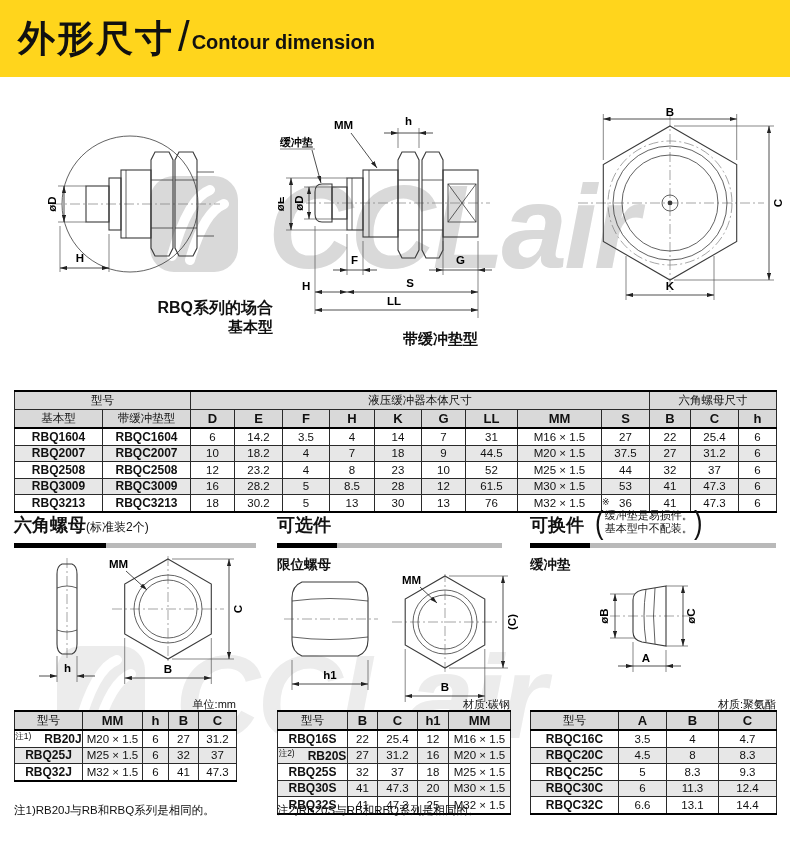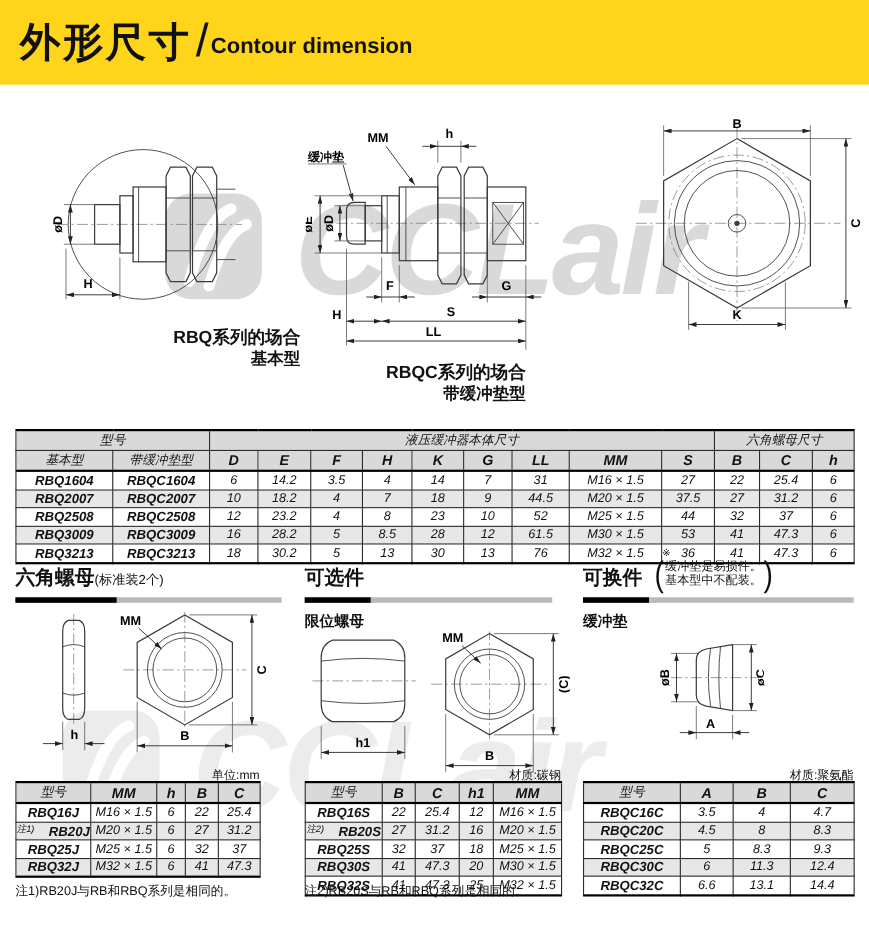--- a/index.html
+++ b/index.html
@@ -39,21 +39,21 @@
   .sec-title .sec-note{font-weight:normal;font-size:12px;}
   .rule{position:absolute;height:5px;background:#b9b9b9;z-index:1;}
   .rule::before{content:"";position:absolute;left:0;top:0;height:100%;background:#000;width:var(--bw,60px);}
   .part-label{font-weight:bold;font-size:13.5px;}
   .rep-note{position:absolute;z-index:1;display:flex;align-items:center;}
   .rep-note .paren{font-size:32px;font-weight:300;line-height:34px;transform:scaleX(.8);}
   .rep-note .nlines{font-size:11px;line-height:13px;}
   .rep-note .mark{position:absolute;top:-8px;left:8px;font-size:9px;}
 
   
-  table.tbl{border-collapse:collapse;table-layout:fixed;border-top:2px solid #000;border-bottom:2px solid #000;font-style:italic;}
+  table.tbl{border-collapse:collapse;table-layout:fixed;border-top:2px solid #000;border-bottom:2px solid #000;}
   .tbl th,.tbl td{border:1px solid #2a2a2a;text-align:center;padding:0;white-space:nowrap;overflow:hidden;}
   .tbl thead{border-bottom:2px solid #000;}
   .tbl thead th{background:#d9d9d9;font-weight:normal;font-size:11.5px;height:17px;}
   .tbl thead th.lt{font-weight:bold;font-size:13px;}
   .tbl tbody td{font-size:11.5px;height:15.5px;background:#fff;}
   .tbl tbody tr:nth-child(even) td{background:#e7e7e7;}
   .tbl td.model{font-weight:bold;font-size:12px;}
   .tbl td .pref{font-size:8.5px;font-weight:normal;vertical-align:4px;margin-right:13px;}
   .note-right{font-size:11px;text-align:right;}
   .footnote{font-size:11.5px;}
@@ -187,21 +187,20 @@
     <line class="ext" x1="37" y1="126" x2="37" y2="214"></line>
     <text x="24" y="190">H</text>
     <line class="dim" x1="37" y1="192" x2="69" y2="192" marker-start="url(#ar)" marker-end="url(#ar)"></line>
     <line class="dim" x1="69" y1="192" x2="200" y2="192" marker-start="url(#ar)" marker-end="url(#ar)"></line>
     <text x="132" y="187" text-anchor="middle">S</text>
 
     <line class="dim" x1="37" y1="210" x2="200" y2="210" marker-start="url(#ar)" marker-end="url(#ar)"></line>
     <text x="116" y="205" text-anchor="middle">LL</text>
   </svg>
   <div class="abs cap" style="left:293px;top:330px;width:185px">
-    <div class="l1">RBQC系列的场合</div>
     <div class="l2">带缓冲垫型</div>
   </div>
 
   <svg class="abs" style="left:558px;top:108px" width="232" height="196" viewBox="0 0 232 196">
     <line class="cl" x1="20" y1="95" x2="206" y2="95"></line>
     <line class="cl" x1="112" y1="8" x2="112" y2="184"></line>
     <polygon class="ol" points="112,18 178.7,56.5 178.7,133.5 112,172 45.3,133.5 45.3,56.5"></polygon>
     <circle class="ol2" cx="112" cy="95" r="57"></circle>
     <circle class="ol2" cx="112" cy="95" r="48"></circle>
     <circle class="cl" cx="112" cy="95" r="62"></circle>
@@ -465,27 +464,20 @@
         <tr>
       <th>型号</th>
       <th class="lt">MM</th>
       <th class="lt">h</th>
       <th class="lt">B</th>
       <th class="lt">C</th>
     </tr>
       </thead>
     <tbody>
         <tr>
-          <td class="model"><span>RBQ16J</span></td>
-          <td><span>M16 × 1.5</span></td>
-          <td><span>6</span></td>
-          <td><span>22</span></td>
-          <td><span>25.4</span></td>
-        </tr>
-        <tr>
           <td class="model"><span class="pref">注1)</span><span>RB20J</span></td>
           <td><span>M20 × 1.5</span></td>
           <td><span>6</span></td>
           <td><span>27</span></td>
           <td><span>31.2</span></td>
         </tr>
         <tr>
           <td class="model"><span>RBQ25J</span></td>
           <td><span>M25 × 1.5</span></td>
           <td><span>6</span></td>

